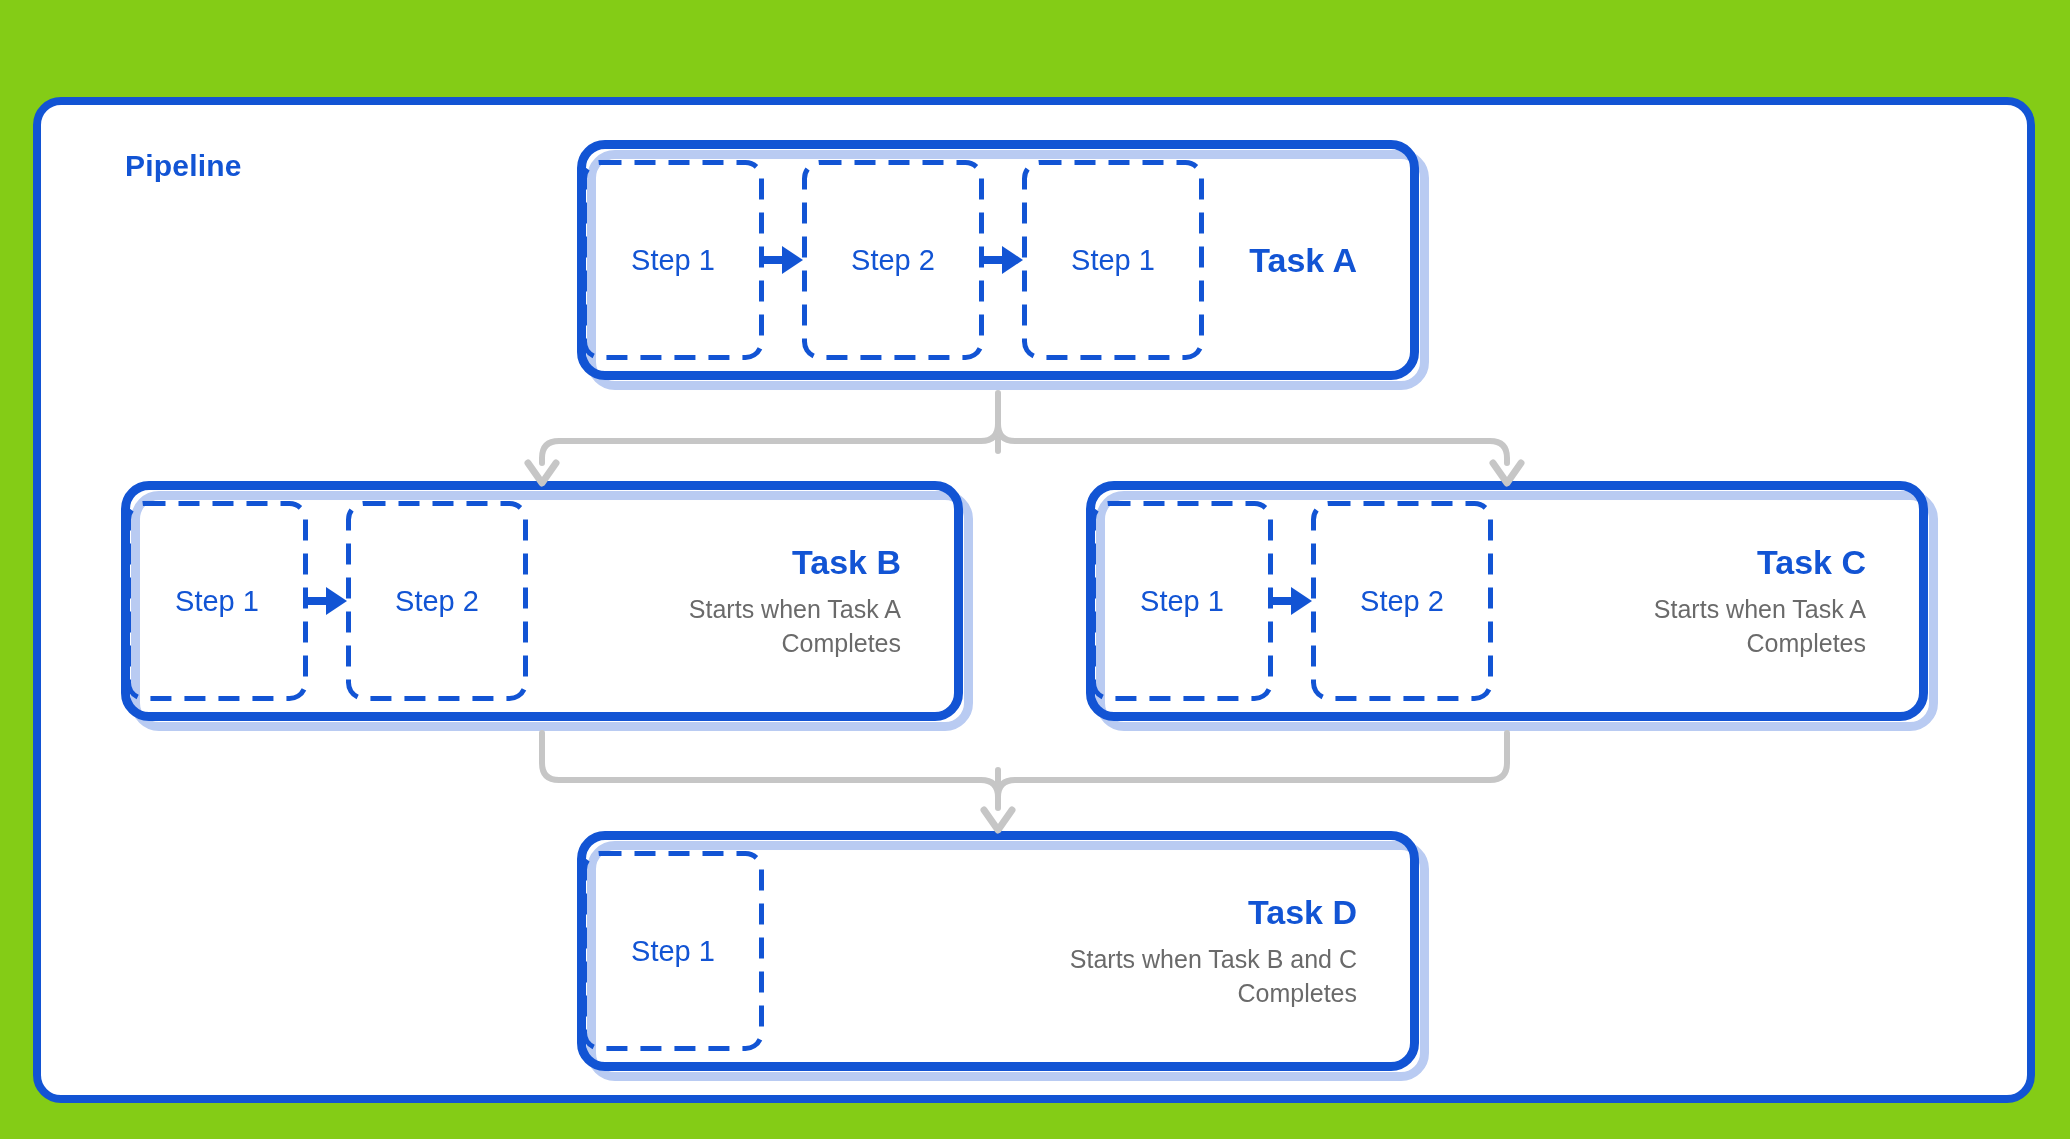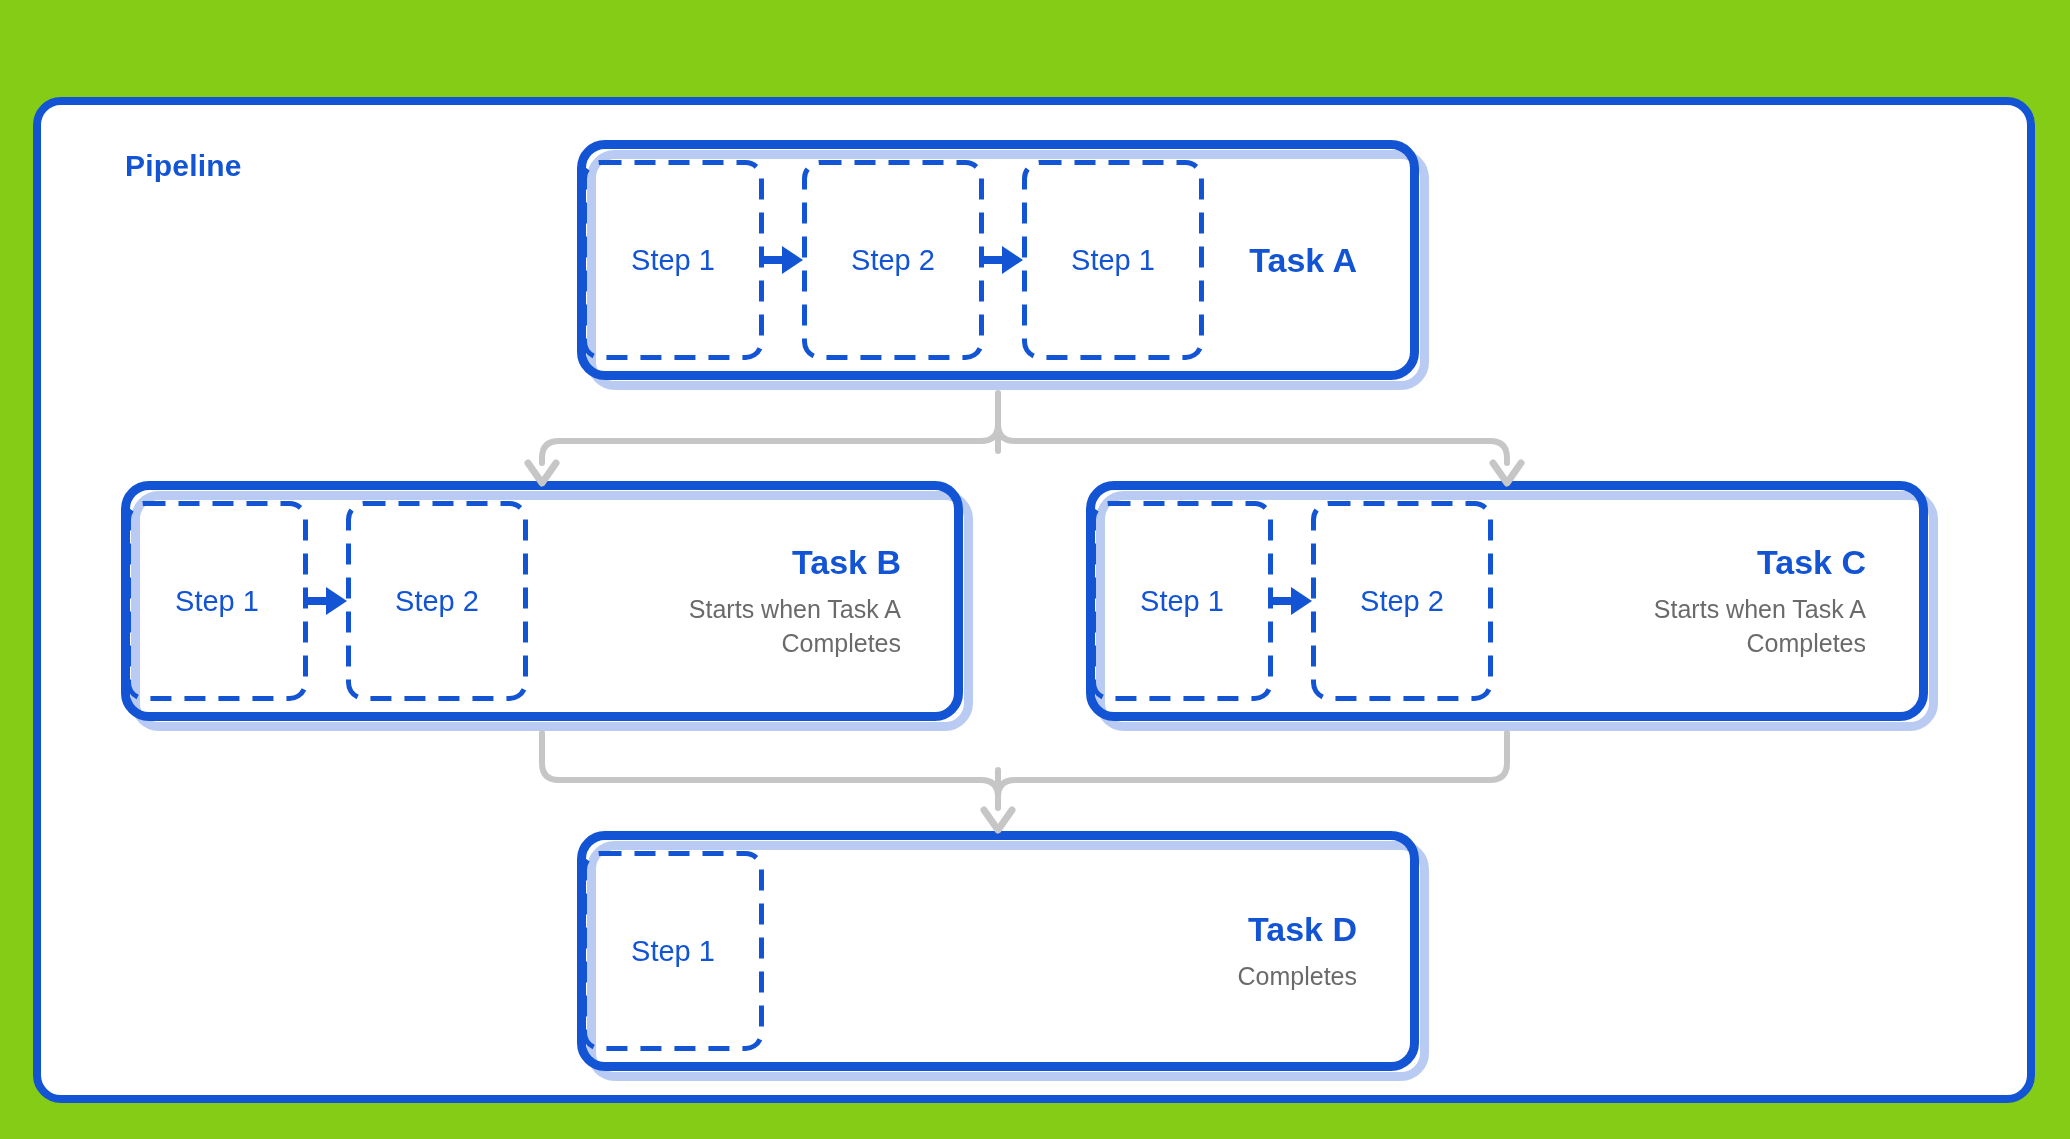--- a/index.html
+++ b/index.html
@@ -185,20 +185,21 @@
       <div class="step">
         <svg width="182" height="200" viewBox="0 0 182 200">
           <rect x="2.5" y="2.5" width="177" height="195" rx="16" fill="none" stroke="#1254d4" stroke-width="5" stroke-dasharray="21 13"></rect>
         </svg>
         <span class="step-label">Step 1</span>
       </div>
     </div>
     <div class="task-text">
       <div class="task-title">Task D</div>
       <div class="task-note">
+        <div>Starts when Task B and C</div>
         <div>Completes</div>
       </div>
     </div>
   </div>
 
   <svg class="connectors" width="2070" height="1139" viewBox="0 0 2070 1139">
     <g stroke="#c6c6c6" stroke-width="6" fill="none" stroke-linecap="round" stroke-linejoin="round">
 
       <path d="M998 393 V451"></path>
 

